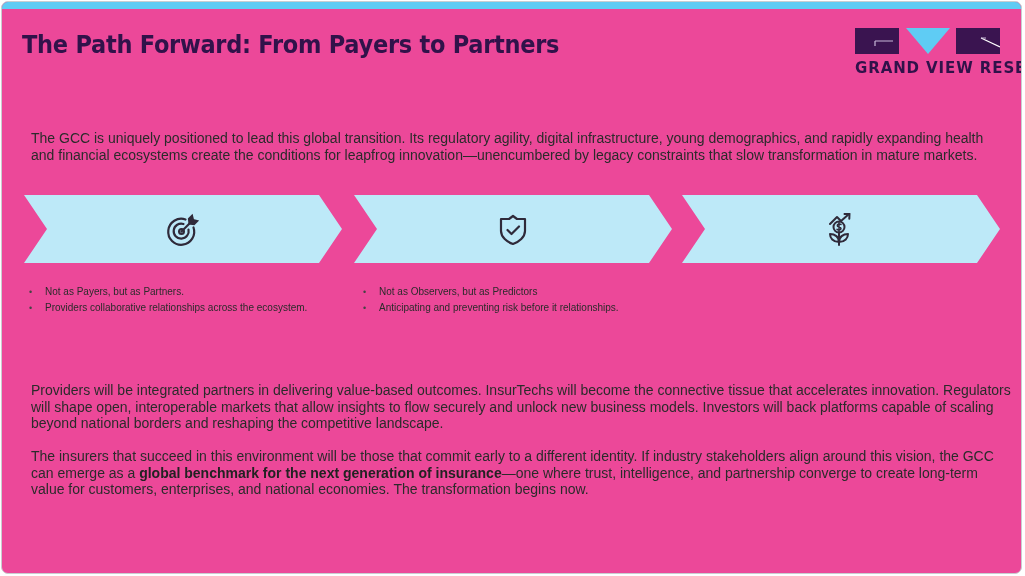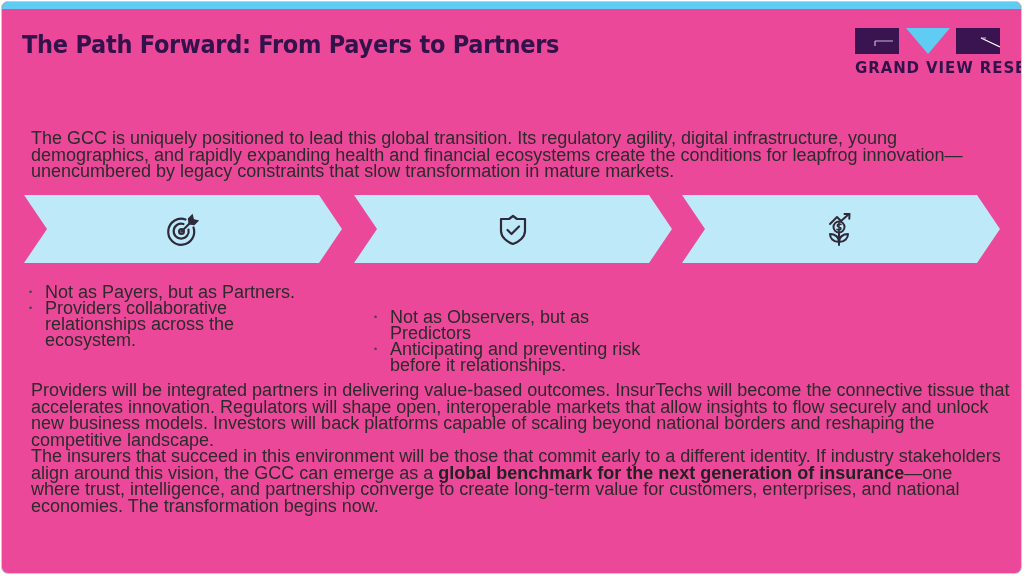--- a/index.html
+++ b/index.html
@@ -2,29 +2,29 @@
 <html><head>
 <meta charset="utf-8">
 <style>
   html, body { margin: 0; padding: 0; }
   body { width: 1025px; height: 576px; background: #ffffff; position: relative; overflow: hidden; font-family: "Liberation Sans", "DejaVu Sans", sans-serif; }
   .slide { position: absolute; left: 1px; top: 1px; width: 1021px; height: 573px; background: #ec4899; border: 1px solid #c9cdd0; border-radius: 7px; overflow: hidden; box-sizing: border-box; }
   .topbar { position: absolute; left: 0; top: 0; width: 100%; height: 7px; background: #5fccf4; }
   .title { position: absolute; left: 20px; top: 28px; margin: 0; font-size: 25px; font-weight: 900; color: #31124a; letter-spacing: -0.3px; font-family: "DejaVu Sans", sans-serif; transform: scaleX(0.9); transform-origin: left; white-space: nowrap; }
   .logo { position: absolute; left: 853px; top: 26px; width: 145px; height: 44px; }
   .logo-text { position: absolute; left: 0; top: 31px; width: 143px; text-align: center; font-size: 15px; font-weight: 700; letter-spacing: 0.9px; color: #31124a; font-family: "DejaVu Sans", sans-serif; white-space: nowrap; }
-  .p { position: absolute; left: 29px; margin: 0; font-size: 18px; line-height: 16.5px; color: #2b2b2b; font-family: "Liberation Sans", sans-serif; }
+  .p { position: absolute; left: 29px; margin: 0; font-size: 14px; line-height: 16.5px; color: #2b2b2b; font-family: "Liberation Sans", sans-serif; }
   .intro { top: 128px; width: 960px; }
   .providers { top: 380px; width: 980px; }
   .closing { top: 446px; width: 975px; }
   .closing b { font-weight: 700; color: #222; }
   .chevron { position: absolute; top: 193px; height: 68px; }
   .chevron svg.shape { position: absolute; left: 0; top: 0; }
   .chev-icon { position: absolute; top: 18px; width: 34px; height: 34px; }
-  .bullets { position: absolute; top: 282px; margin: 0; padding: 0; list-style: none; font-size: 18px; line-height: 16px; color: #2b2b2b; }
+  .bullets { position: absolute; top: 282px; margin: 0; padding: 0; list-style: none; font-size: 10px; line-height: 16px; color: #2b2b2b; }
   .bullets li { position: relative; padding-left: 16px; margin-bottom: 0; }
   .bullets li::before { content: "•"; position: absolute; left: 0; top: 0; font-size: 9px; color: #444; }
 </style>
 </head>
 <body>
 
 <div class="slide">
   <div class="topbar"></div>
 
   <h1 class="title">The Path Forward: From Payers to Partners</h1>
@@ -84,21 +84,21 @@
         <path d="M14 29 C8 29 5 25 5 21 C10 21 14 24 14 29"></path>
         <path d="M14 29 C20 29 23 25 23 21 C18 21 14 24 14 29"></path>
       </g>
     </svg>
   </div>
 
   <ul class="bullets" style="left:27px; width:300px;">
     <li>Not as Payers, but as Partners.</li>
     <li>Providers collaborative relationships across the ecosystem.</li>
   </ul>
-  <ul class="bullets" style="left:372px; width:270px;margin-top:25px;">
+  <ul class="bullets" style="left:361px; width:270px;">
     <li>Not as Observers, but as Predictors</li>
     <li>Anticipating and preventing risk before it relationships.</li>
   </ul>
 
   <p class="p providers">Providers will be integrated partners in delivering value-based outcomes. InsurTechs will become the connective tissue that accelerates innovation. Regulators will shape open, interoperable markets that allow insights to flow securely and unlock new business models. Investors will back platforms capable of scaling beyond national borders and reshaping the competitive landscape.</p>
 
   <p class="p closing"><span>The insurers that succeed in this environment will be those that commit early to a different identity. If industry stakeholders align around this vision, the GCC can emerge as a </span><b>global benchmark for the next generation of insurance</b><span>—one where trust, intelligence, and partnership converge to create long-term value for customers, enterprises, and national economies. The transformation begins now.</span></p>
 </div>
 
 </body></html>

